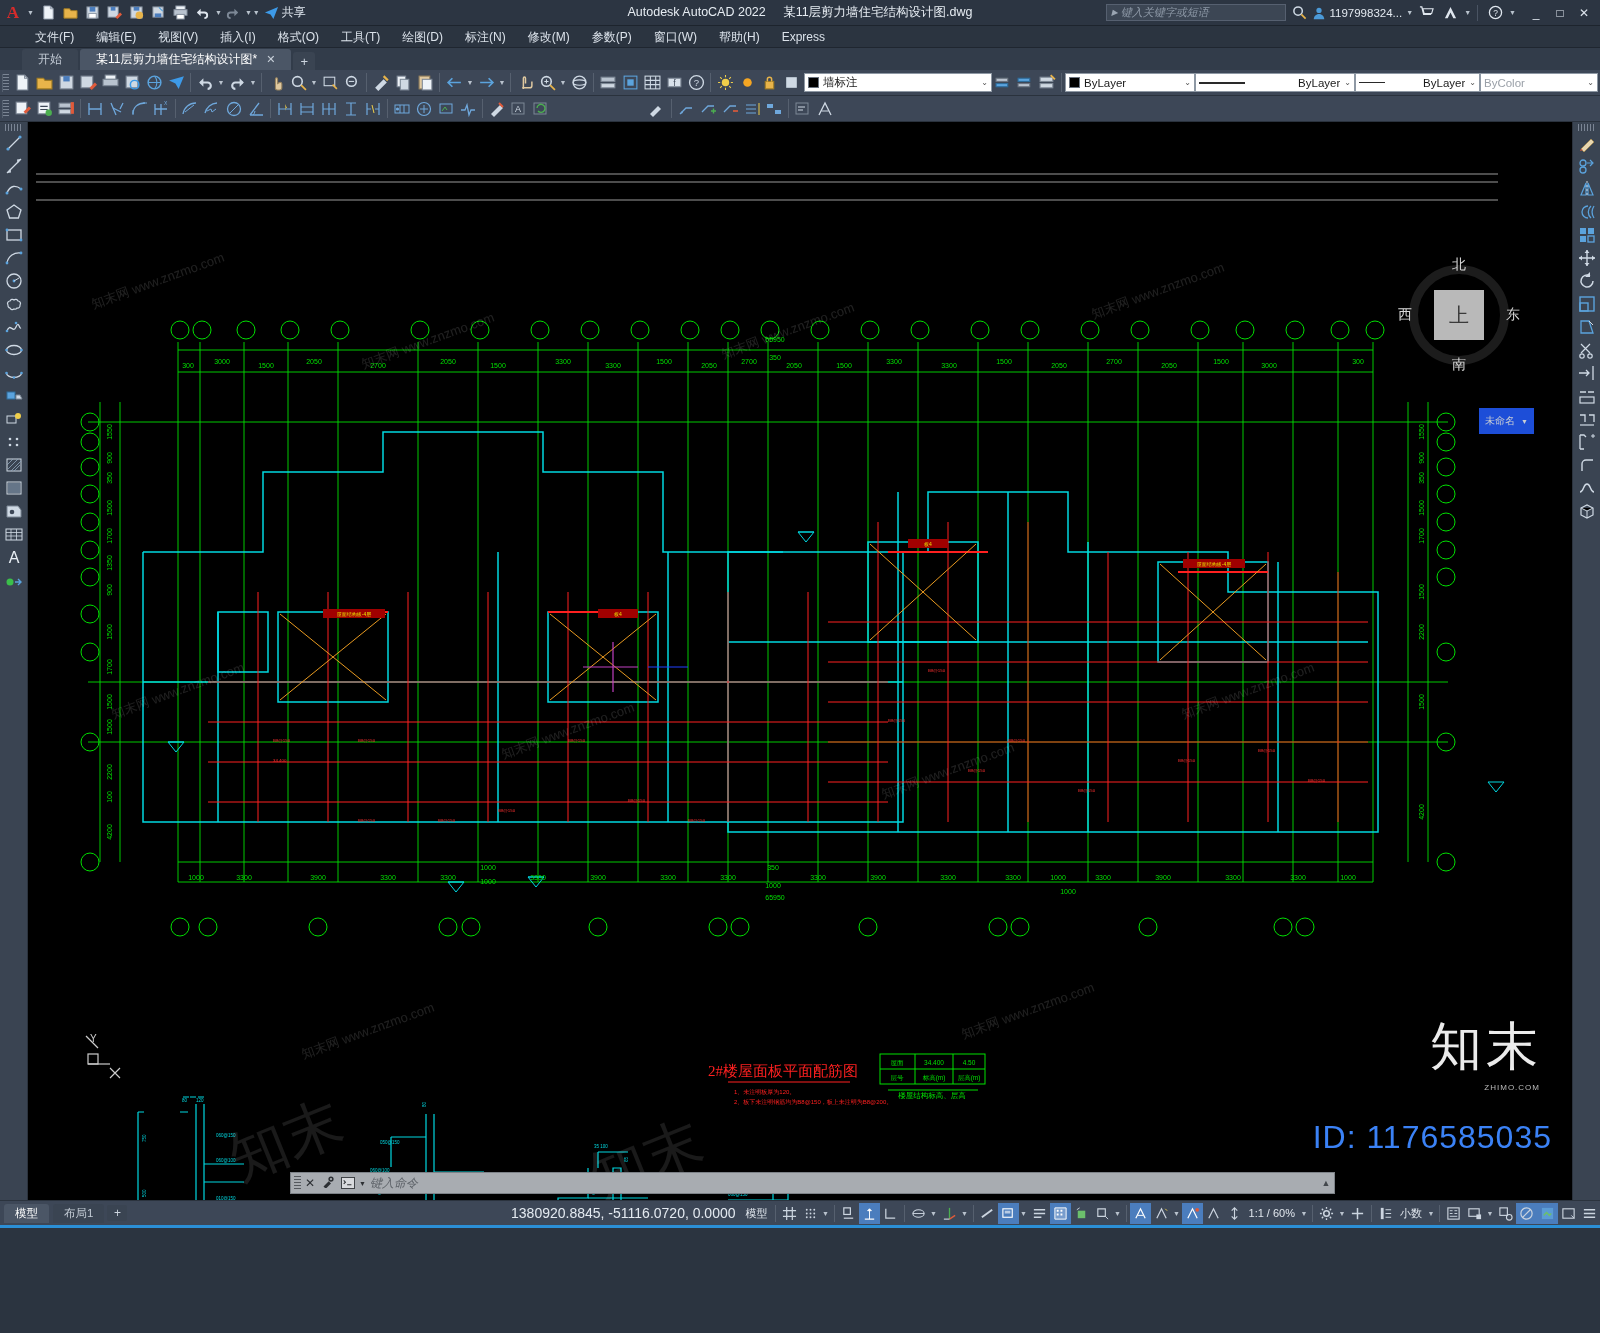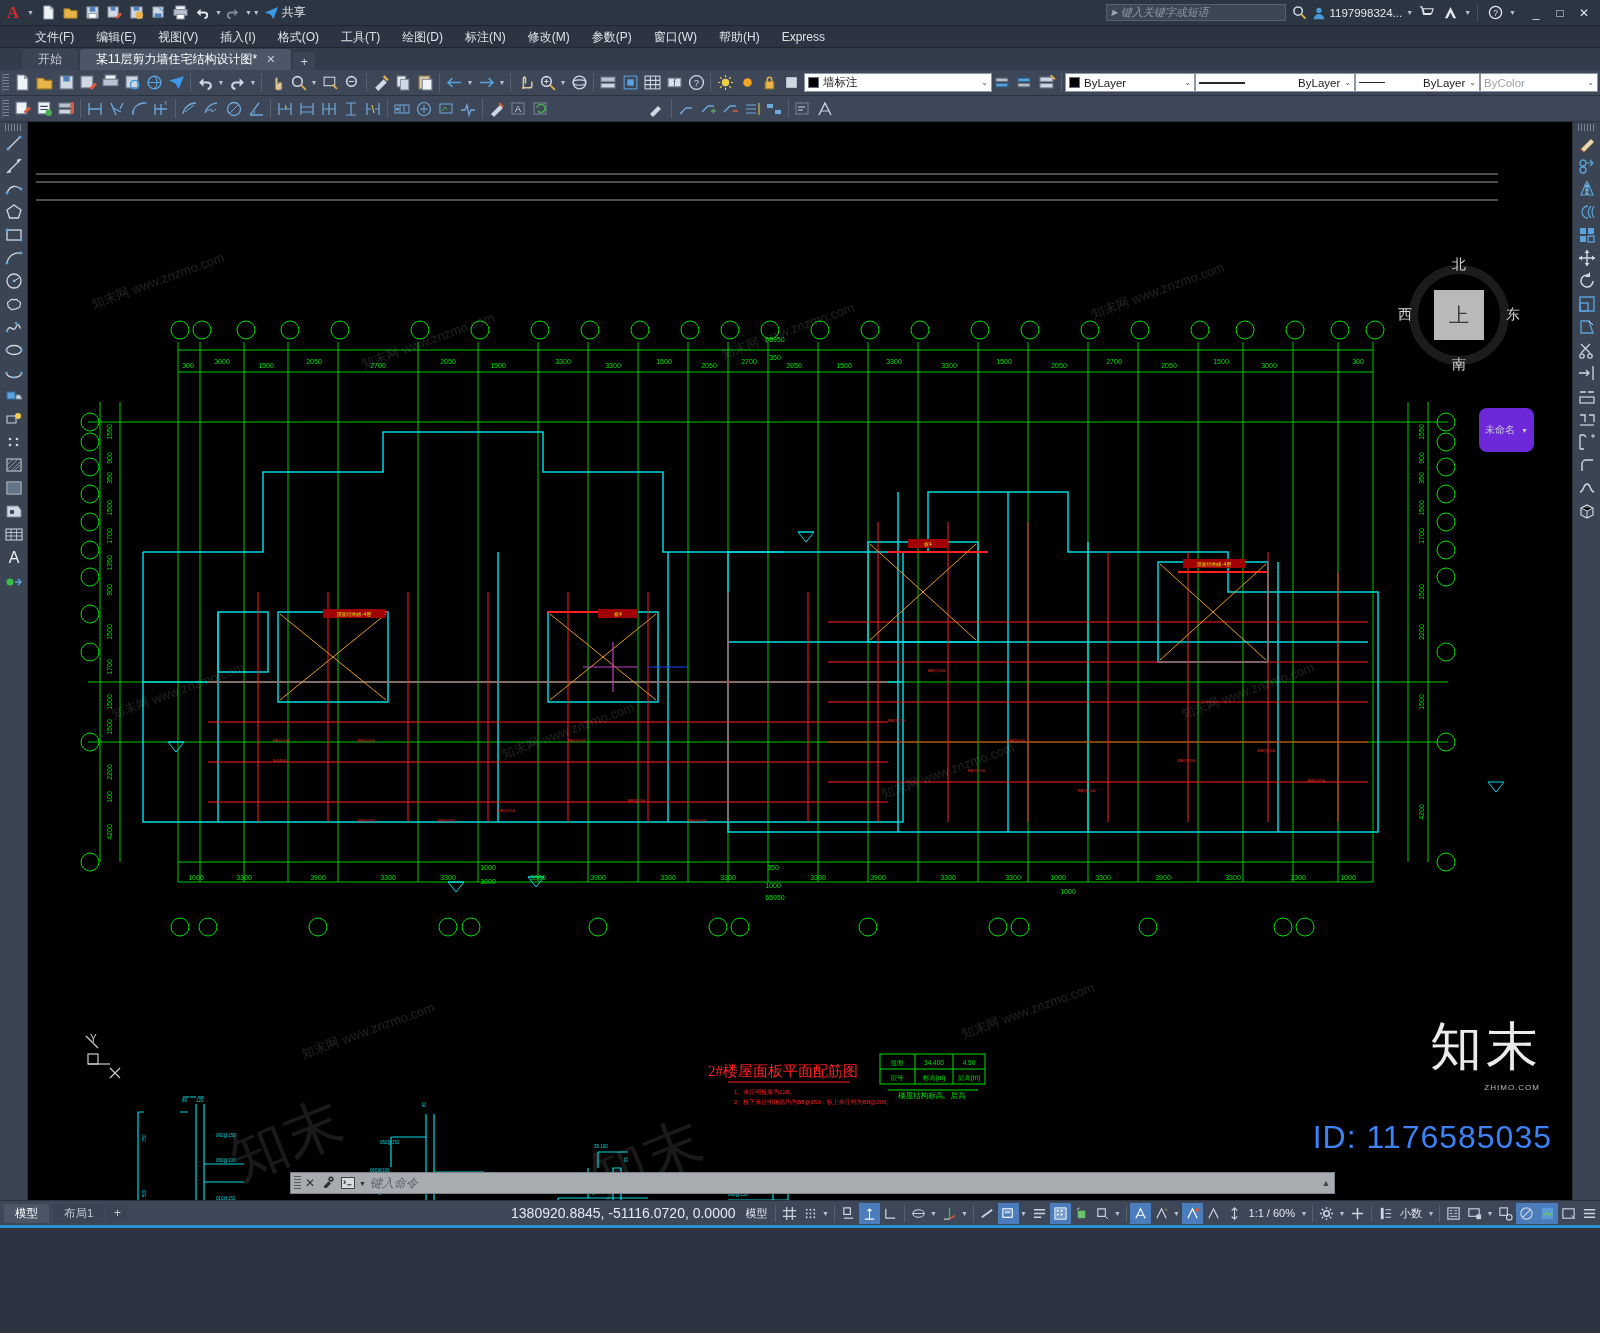--- a/index.html
+++ b/index.html
@@ -78,22 +78,22 @@
 
   
   .viewcube { position:absolute; right:58px; top:138px; width:110px; height:110px; }
   .vc-ring { position:absolute; left:5px; top:5px; width:100px;height:100px;border-radius:50%;
              border:9px solid #1c1c1c; }
   .vc-box { position:absolute; left:30px;top:30px;width:50px;height:50px;background:#b9b9b9;
             display:flex;align-items:center;justify-content:center;color:#3a3a3a;font-size:20px;
             font-family:"Liberation Serif",serif;}
   .vc-l { position:absolute; color:#d9d9d9; font-size:14px; font-family:"Liberation Serif",serif;}
   .vcN { left:48px; top:-4px;} .vcS{left:48px;bottom:-4px;} .vcW{left:-6px;top:46px;} .vcE{right:-6px;top:46px;}
-  .vc-name { position:absolute; right:38px; top:286px; background:#6d28d9; color:#c9ced4;
-             font-size:10px; padding:15px 6px; display:flex; gap:6px; align-items:center;border-radius:8px;}
+  .vc-name { position:absolute; right:38px; top:286px; background:#1d4ed8; color:#c9ced4;
+             font-size:10px; padding:6px 6px; display:flex; gap:6px; align-items:center;}
 
   
   .wm { position:absolute; color:rgba(255,255,255,0.13); font-size:13px; white-space:nowrap;
         transform:rotate(-20deg); pointer-events:none; }
   .wmbig { position:absolute; color:rgba(255,255,255,0.10); font-size:58px;
         transform:rotate(-22deg); font-family:"Liberation Serif",serif; pointer-events:none;}
   .logo-zm { position:absolute; right:30px; bottom:118px; color:#fff; font-size:52px;
              font-family:"Liberation Serif",serif; letter-spacing:4px; opacity:.92;}
   .logo-sub { position:absolute; right:32px; bottom:108px; color:#bbb; font-size:8px; letter-spacing:1px;}
   .idtag { position:absolute; right:20px; bottom:44px; color:#3b82f6; font-size:32px; letter-spacing:1px;}
@@ -205,20 +205,25 @@
     <span class="caret">▼</span>
     <span class="caret">▼</span>
     <div class="share">
       <svg width="15" height="15" viewBox="0 0 16 16">
           <path d="M1 8l14-6-5 13-3-5z" fill="#3d9ae8"></path>
         </svg>
       <span>共享</span>
     </div>
   </div>
 
+  <div class="doctitle">
+    <span>Autodesk AutoCAD 2022</span>
+    &nbsp;&nbsp;&nbsp;
+    <span>某11层剪力墙住宅结构设计图.dwg</span>
+  </div>
 
   <div class="tb-right">
     <div class="searchbox">
       <span class="searchArrow">▶</span>
       <span>键入关键字或短语</span>
     </div>
     <div class="qicon">
       <svg width="15" height="15" viewBox="0 0 16 16">
           <circle cx="6.5" cy="6.5" r="4.5" fill="none" stroke="#cfd9e4" stroke-width="1.6"></circle>
           <path d="M10 10l4.5 4.5" stroke="#e8b44a" stroke-width="1.8"></path>

